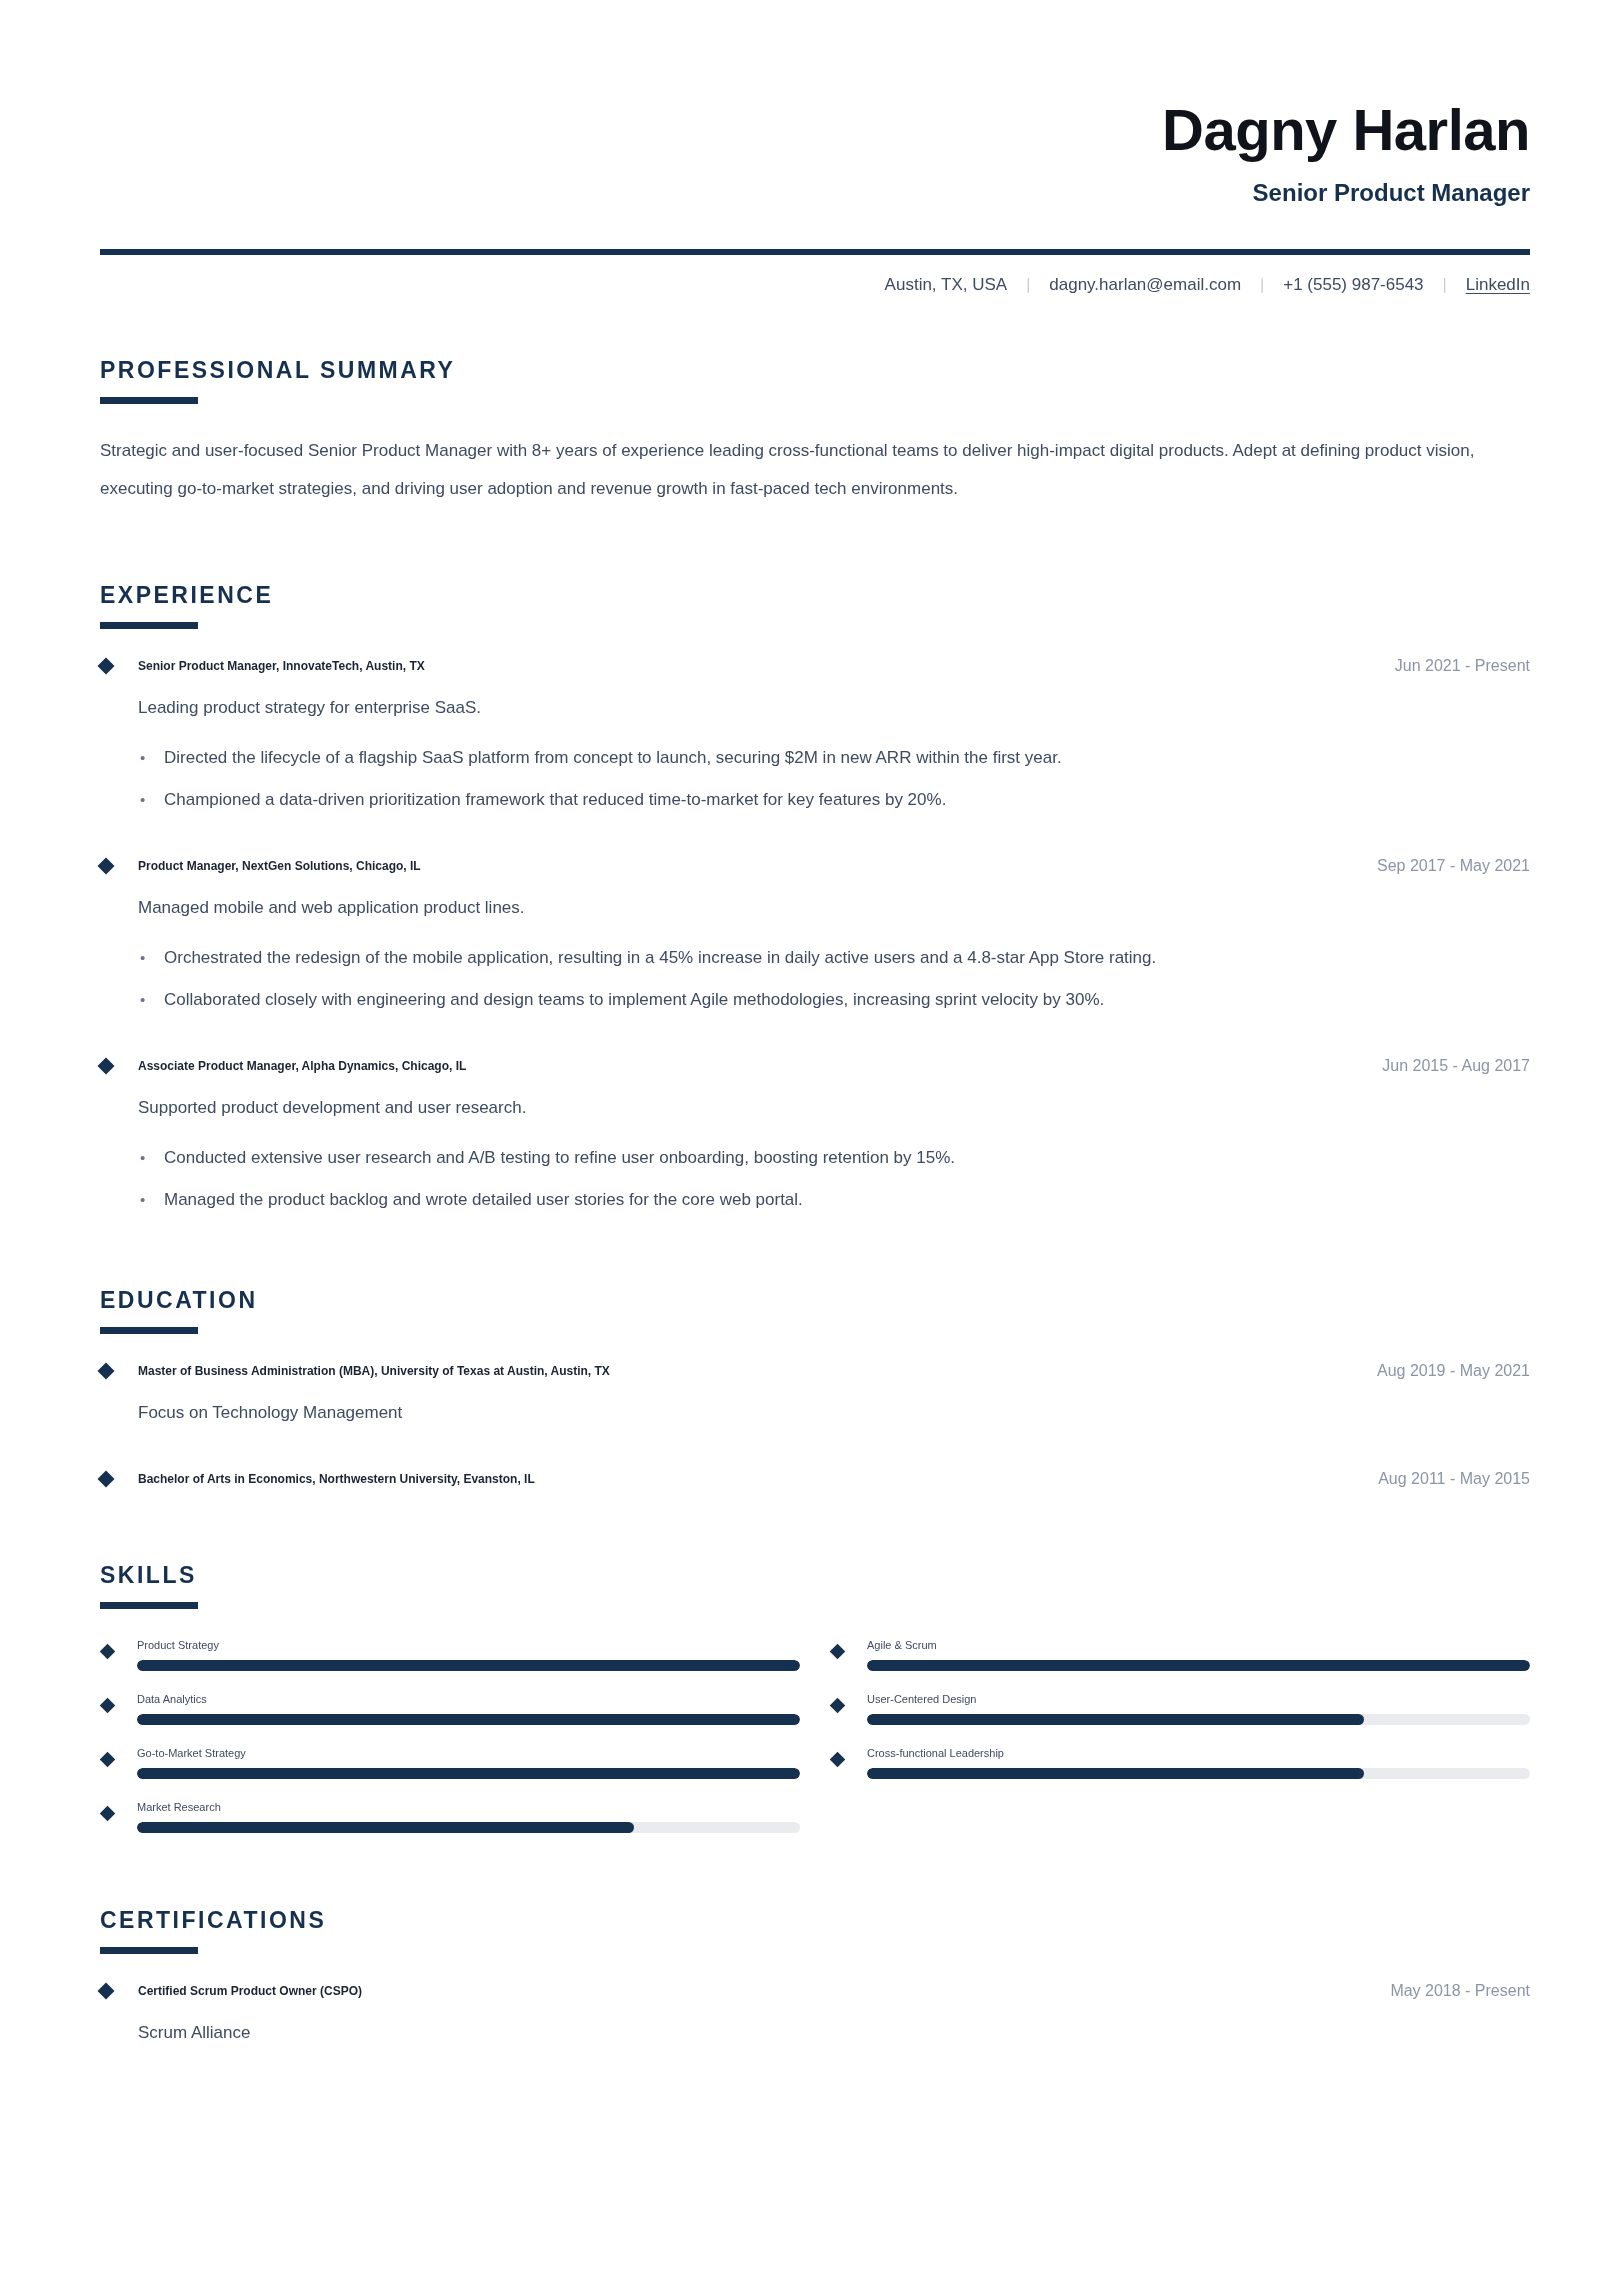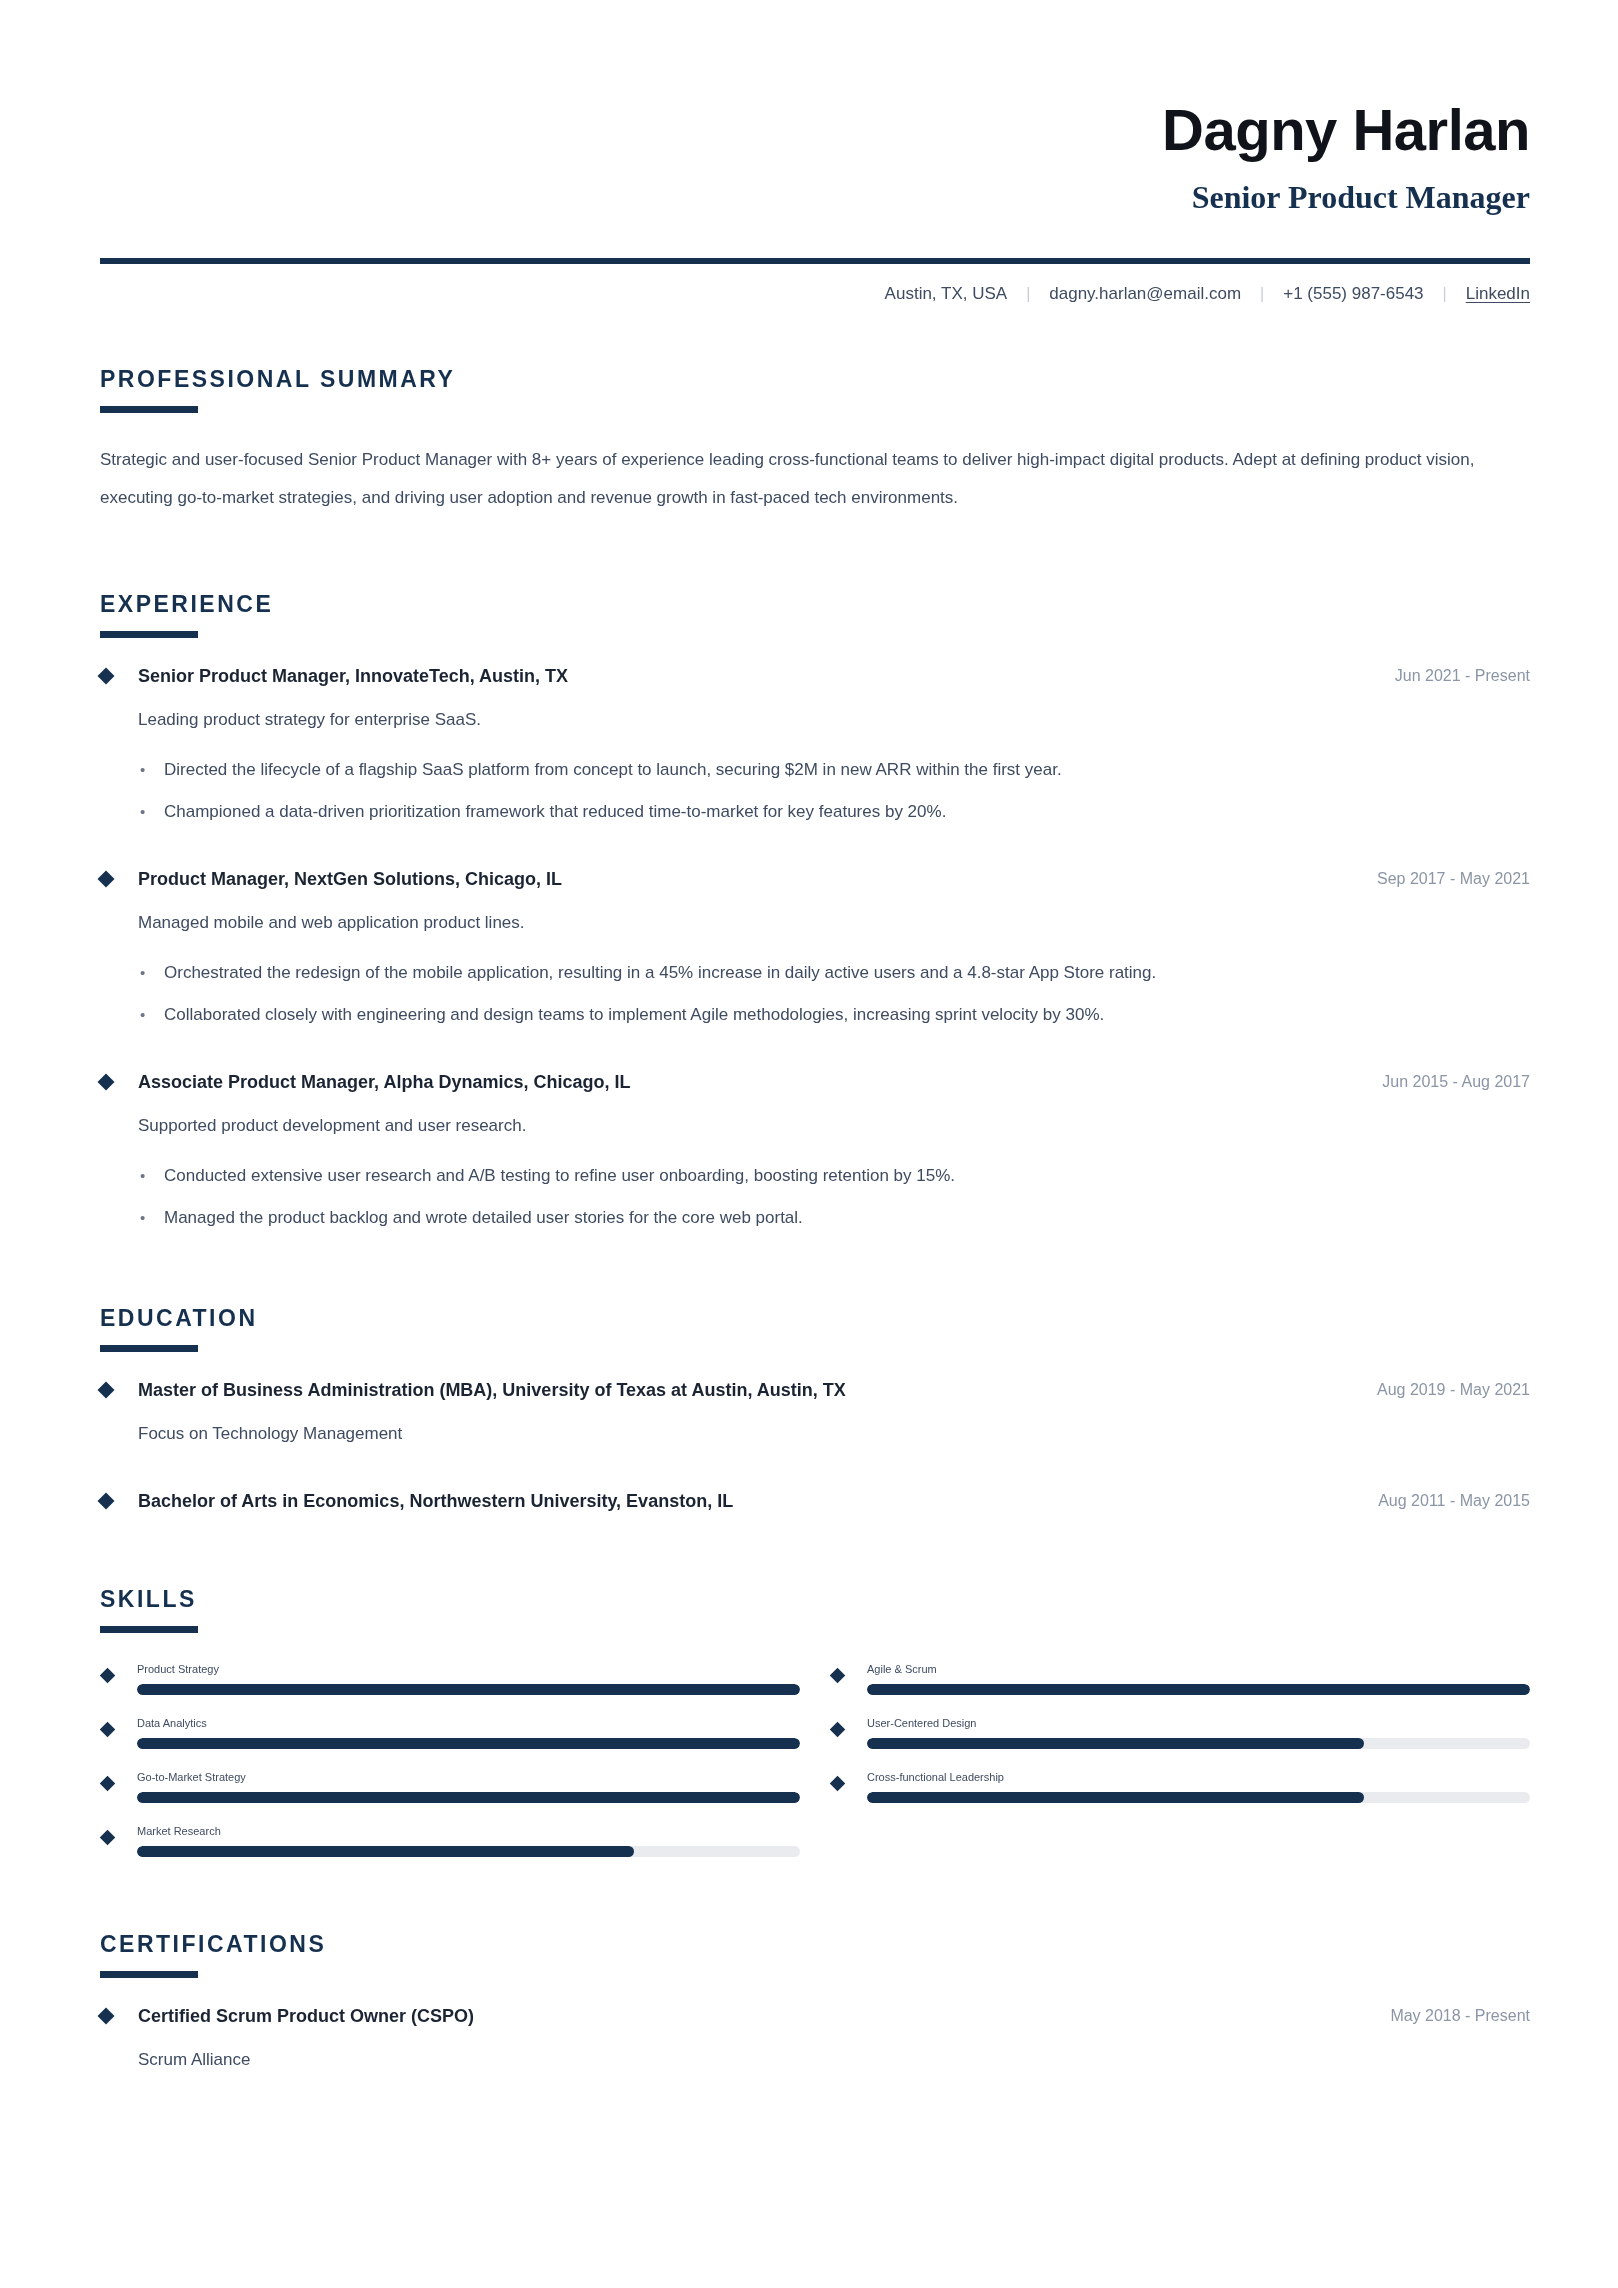--- a/index.html
+++ b/index.html
@@ -16,42 +16,42 @@
   body{
     width:1618px;height:2288px;overflow:hidden;
     font-family:"Liberation Sans","DejaVu Sans",sans-serif;
     color:var(--body);
   }
   .page{padding:100px 88px 80px 100px;}
 
   
   .hdr{text-align:right;}
   .name{font-size:58px;line-height:1.05;font-weight:700;color:var(--name);letter-spacing:-0.5px;}
-  .role{font-size:32px;font-weight:700;color:var(--navy);margin-top:18px;font-family:Liberation Serif, serif;}
+  .role{font-size:24px;font-weight:700;color:var(--navy);margin-top:18px;}
   .rule{height:6px;background:var(--navy);margin-top:42px;}
   .contact{display:flex;justify-content:flex-end;align-items:center;gap:19px;margin-top:20px;font-size:17px;color:var(--body);}
   .contact .sep{color:var(--sep);font-size:16px;}
   .contact a{color:var(--body);text-decoration:underline;text-underline-offset:3px;}
 
   
   .section{margin-top:74px;}
   .section.first{margin-top:62px;}
   .sec-title{font-size:23px;font-weight:700;color:var(--navy);letter-spacing:2.5px;}
   .sec-bar{width:98px;height:7px;background:var(--navy);margin-top:13px;}
   .sec-body{margin-top:28px;}
 
   .summary-text{font-size:17px;line-height:38px;color:var(--body);}
 
   
   .entry{margin-top:44px;}
   .entry:first-child{margin-top:0;}
   .entry-head{display:flex;align-items:center;}
   .diamond{width:12px;height:12px;background:var(--navy);transform:rotate(45deg);flex-shrink:0;}
   .entry-head .diamond{margin-right:26px;}
-  .entry-title{font-size:18px;font-weight:700;color:var(--entry-title);}
+  .entry-title{font-size:12px;font-weight:700;color:var(--entry-title);}
   .entry-date{margin-left:auto;padding-left:24px;font-size:16px;color:var(--muted);white-space:nowrap;}
   .entry-sub{margin:20px 0 0 38px;font-size:17px;line-height:26px;color:var(--body);}
   .entry-bullets{margin:24px 0 0 38px;list-style:none;}
   .entry-bullets li{position:relative;padding-left:26px;font-size:17px;line-height:26px;color:var(--body);margin-top:16px;}
   .entry-bullets li:first-child{margin-top:0;}
   .entry-bullets li::before{content:"\2022";position:absolute;left:2px;top:0;color:#6b7689;font-size:15px;}
 
   
   .skills-grid{
     display:grid;grid-template-columns:1fr 1fr;grid-template-rows:repeat(4,auto);

